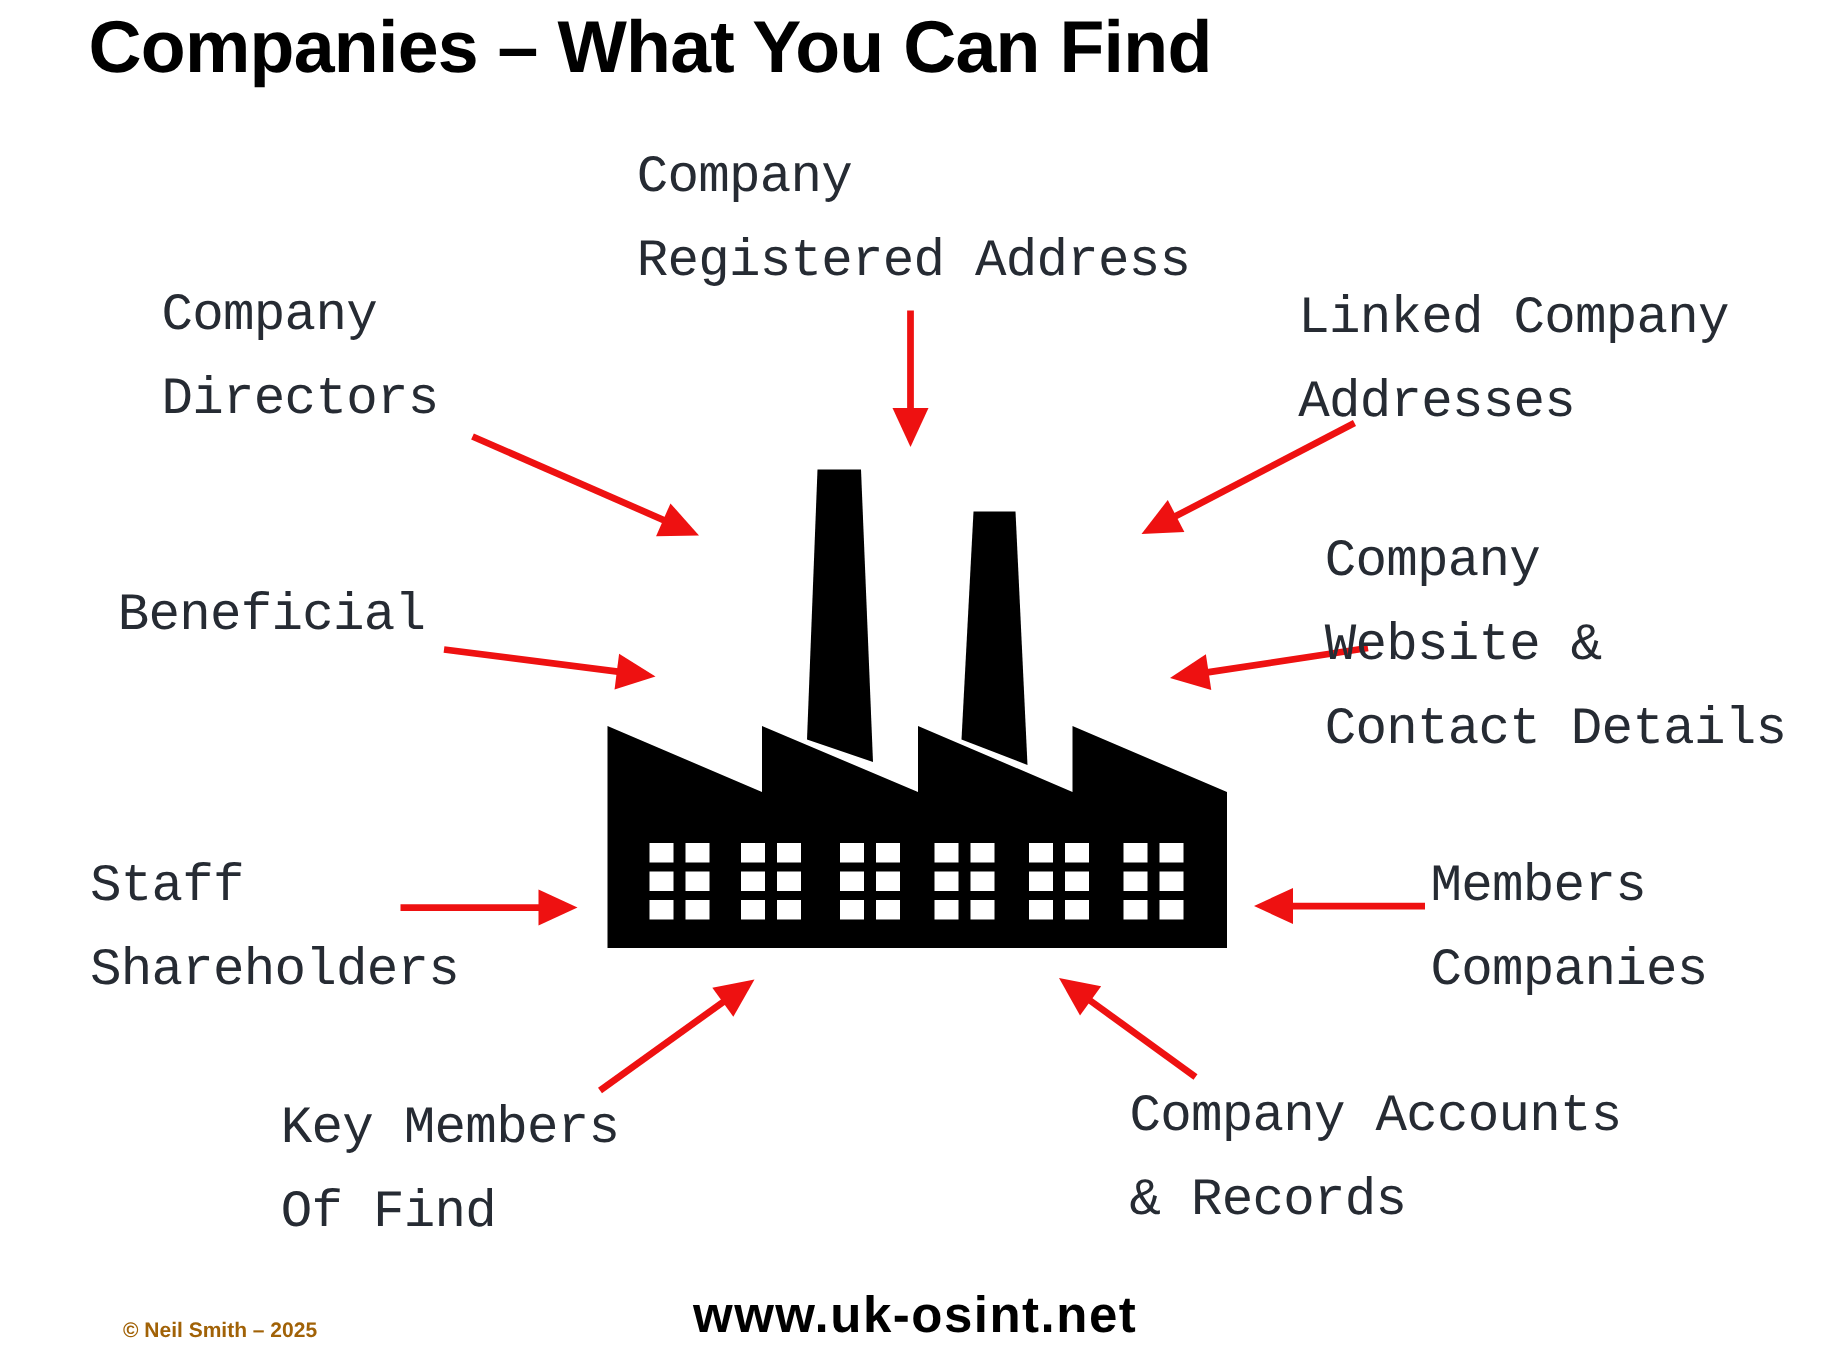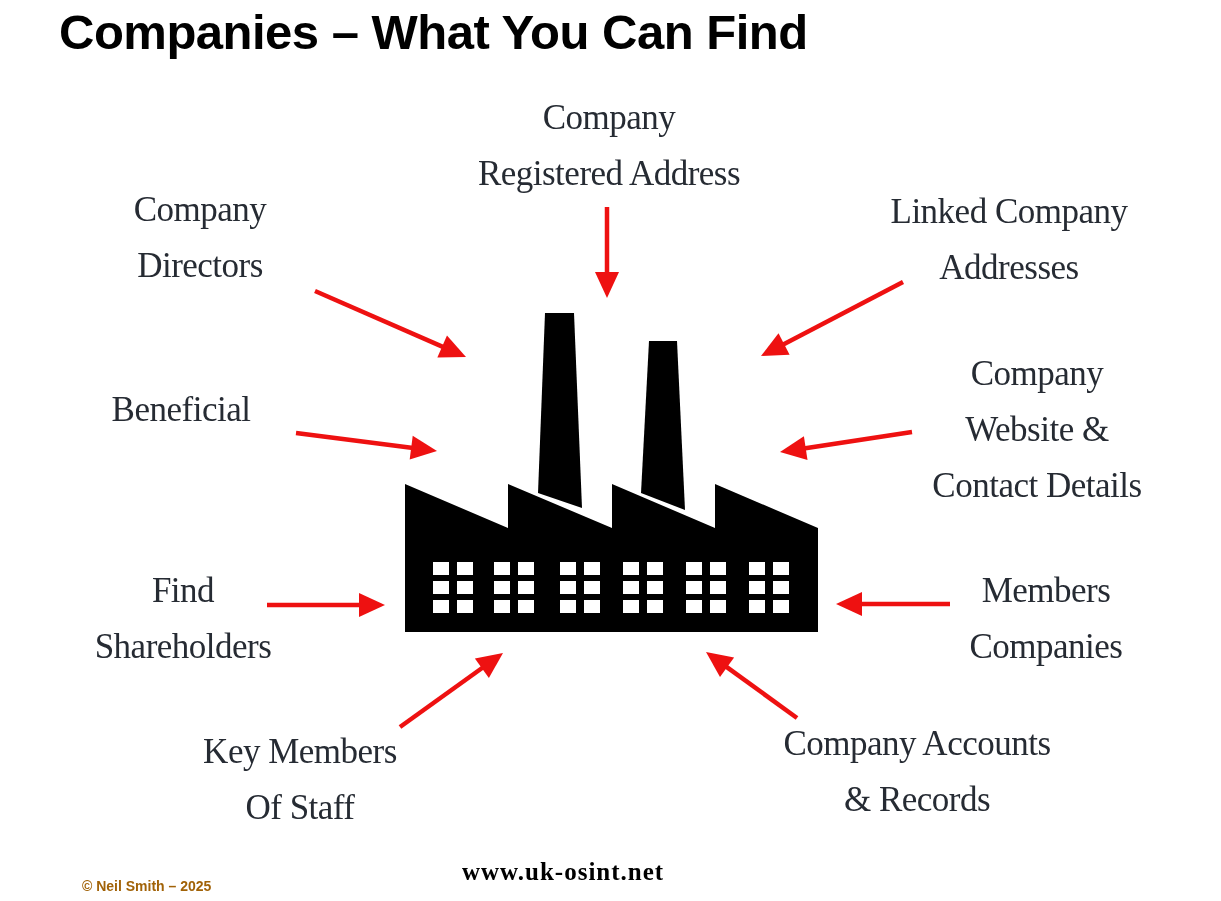--- a/index.html
+++ b/index.html
@@ -1,22 +1,22 @@
 <!DOCTYPE html>
 <html><head>
   <meta charset="utf-8">
   <style>
     html, body { margin:0; padding:0; background:#ffffff; }
     body { width:1221px; height:901px; position:relative; overflow:hidden; }
     .title { position:absolute; left:18px; top:4px; font-family:"Liberation Sans", sans-serif; font-weight:bold; font-size:49px; color:#000; letter-spacing:-0.5px; white-space:nowrap;margin-left:41px; }
-    .label { position:absolute; font-family:Liberation Serif, serif; font-size:35px; line-height:56px; color:#262b33; text-align:center; white-space:nowrap; transform:translateX(-50%); letter-spacing:-0.5px; }
+    .label { position:absolute; font-family:Liberation Mono, monospace; font-size:35px; line-height:56px; color:#262b33; white-space:nowrap; transform:translateX(-50%); letter-spacing:-0.5px; }
     .label span { display:block; }
     svg.diagram { position:absolute; left:0; top:0; }
     .copyright { position:absolute; left:82px; top:878px; font-family:"Liberation Sans", sans-serif; font-weight:bold; font-size:14px; color:#a16207; white-space:nowrap; }
-    .website { position:absolute; left:462px; top:858px; font-family:Liberation Serif, serif; font-weight:bold; font-size:25px; color:#000; letter-spacing:1px; white-space:nowrap; }
+    .website { position:absolute; left:462px; top:858px; font-family:Liberation Sans, sans-serif; font-weight:bold; font-size:34px; color:#000; letter-spacing:1px; white-space:nowrap; }
   </style>
 </head>
 <body>
 
 <div class="title">Companies – What You Can Find</div>
 
 <svg class="diagram" width="1221" height="901">
   <defs>
     <marker id="ah" markerWidth="10" markerHeight="10" refX="8" refY="5" orient="auto" markerUnits="userSpaceOnUse" viewBox="0 0 10 10">
     </marker>
@@ -118,30 +118,30 @@
 </div>
 <div class="label" style="left:181px; top:382px;">
   <span>Beneficial</span>
 </div>
 <div class="label" style="left:1037px; top:346px;">
   <span>Company</span>
   <span>Website &amp;</span>
   <span>Contact Details</span>
 </div>
 <div class="label" style="left:183px; top:563px;">
-  <span>Find</span>
+  <span>Staff</span>
   <span>Shareholders</span>
 </div>
 <div class="label" style="left:1046px; top:563px;">
   <span>Members</span>
   <span>Companies</span>
 </div>
 <div class="label" style="left:300px; top:724px;">
   <span>Key Members</span>
-  <span>Of Staff</span>
+  <span>Of Find</span>
 </div>
 <div class="label" style="left:917px; top:716px;">
   <span>Company Accounts</span>
   <span>&amp; Records</span>
 </div>
 
 <div class="copyright">© Neil  Smith  – 2025</div>
 <div class="website">www.uk-osint.net</div>
 
 </body></html>

